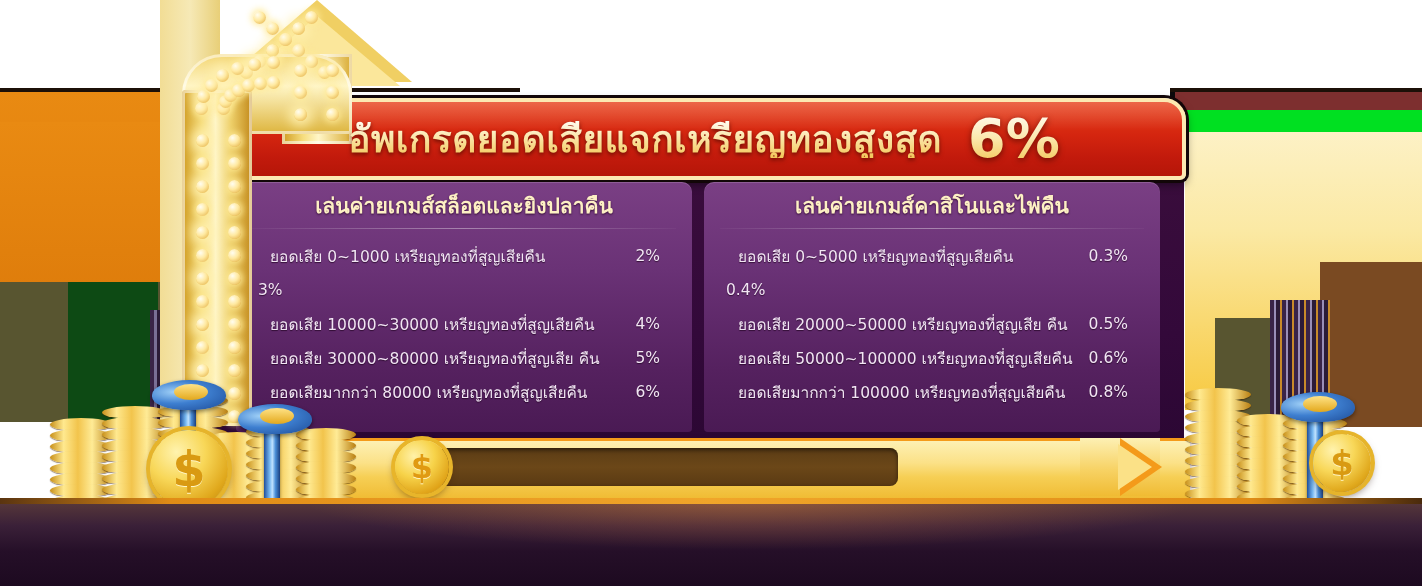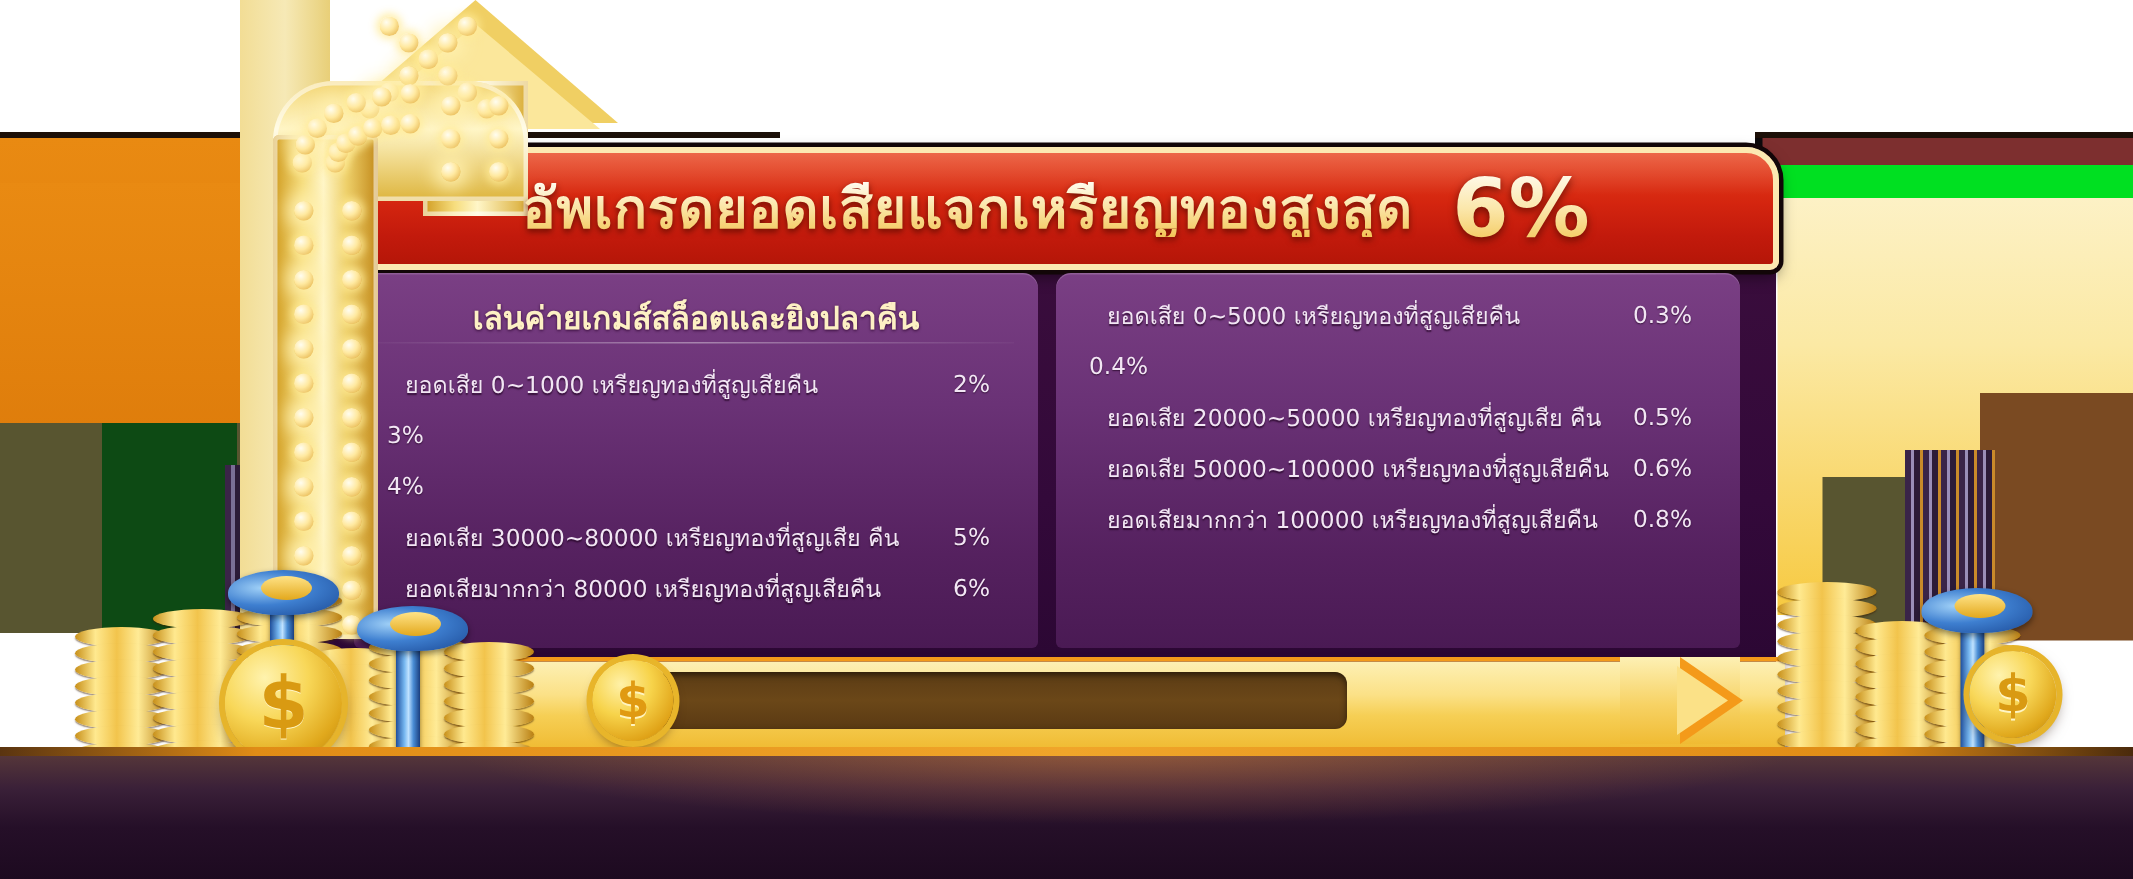--- a/index.html
+++ b/index.html
@@ -130,21 +130,21 @@
     display:flex;gap:12px;
   }
   .panel{
     position:relative;flex:1;
     background:linear-gradient(180deg,#7a3f84 0%,#6a3276 35%,#55215f 75%,#4a1a54 100%);
     border-radius:10px 10px 4px 4px;
     box-shadow:inset 0 1px 0 rgba(255,255,255,.16);
     overflow:hidden;
   }
   .panel-head{
-    height:46px;display:flex;align-items:flex-end;justify-content:center;
+    height:46px;display:flex;align-items:center;justify-content:center;
   }
   .panel-head-text{
     font-size:21px;font-weight:bold;color:#fdf0c4;
     text-shadow:0 1px 2px rgba(40,0,40,.85);
     white-space:nowrap;
   }
   .panel-sep{
     height:1px;margin:0 16px;
     background:linear-gradient(90deg,rgba(255,255,255,.03),rgba(255,255,255,.38),rgba(255,255,255,.03));
   }
@@ -310,34 +310,38 @@
       <div class="panel-sep"></div>
       <div class="rows">
         <div class="row">
           <span class="row-label">ยอดเสีย 0~1000 เหรียญทองที่สูญเสียคืน</span>
           <span class="row-val">2%</span>
         </div>
         <div class="row">
           <span class="row-val">3%</span>
         </div>
         <div class="row">
+          <span class="row-label">ยอดเสีย 10000~30000 เหรียญทองที่สูญเสียคืน</span>
           <span class="row-val">4%</span>
         </div>
         <div class="row">
           <span class="row-label">ยอดเสีย 30000~80000 เหรียญทองที่สูญเสีย คืน</span>
           <span class="row-val">5%</span>
         </div>
         <div class="row">
           <span class="row-label">ยอดเสียมากกว่า 80000 เหรียญทองที่สูญเสียคืน</span>
           <span class="row-val">6%</span>
         </div>
       </div>
     </div>
 
     <div class="panel">
+      <div class="panel-head">
+        <div class="panel-head-text">เล่นค่ายเกมส์คาสิโนและไพ่คืน</div>
+      </div>
       <div class="panel-sep"></div>
       <div class="rows">
         <div class="row">
           <span class="row-label">ยอดเสีย 0~5000 เหรียญทองที่สูญเสียคืน</span>
           <span class="row-val">0.3%</span>
         </div>
         <div class="row">
           <span class="row-val">0.4%</span>
         </div>
         <div class="row">

